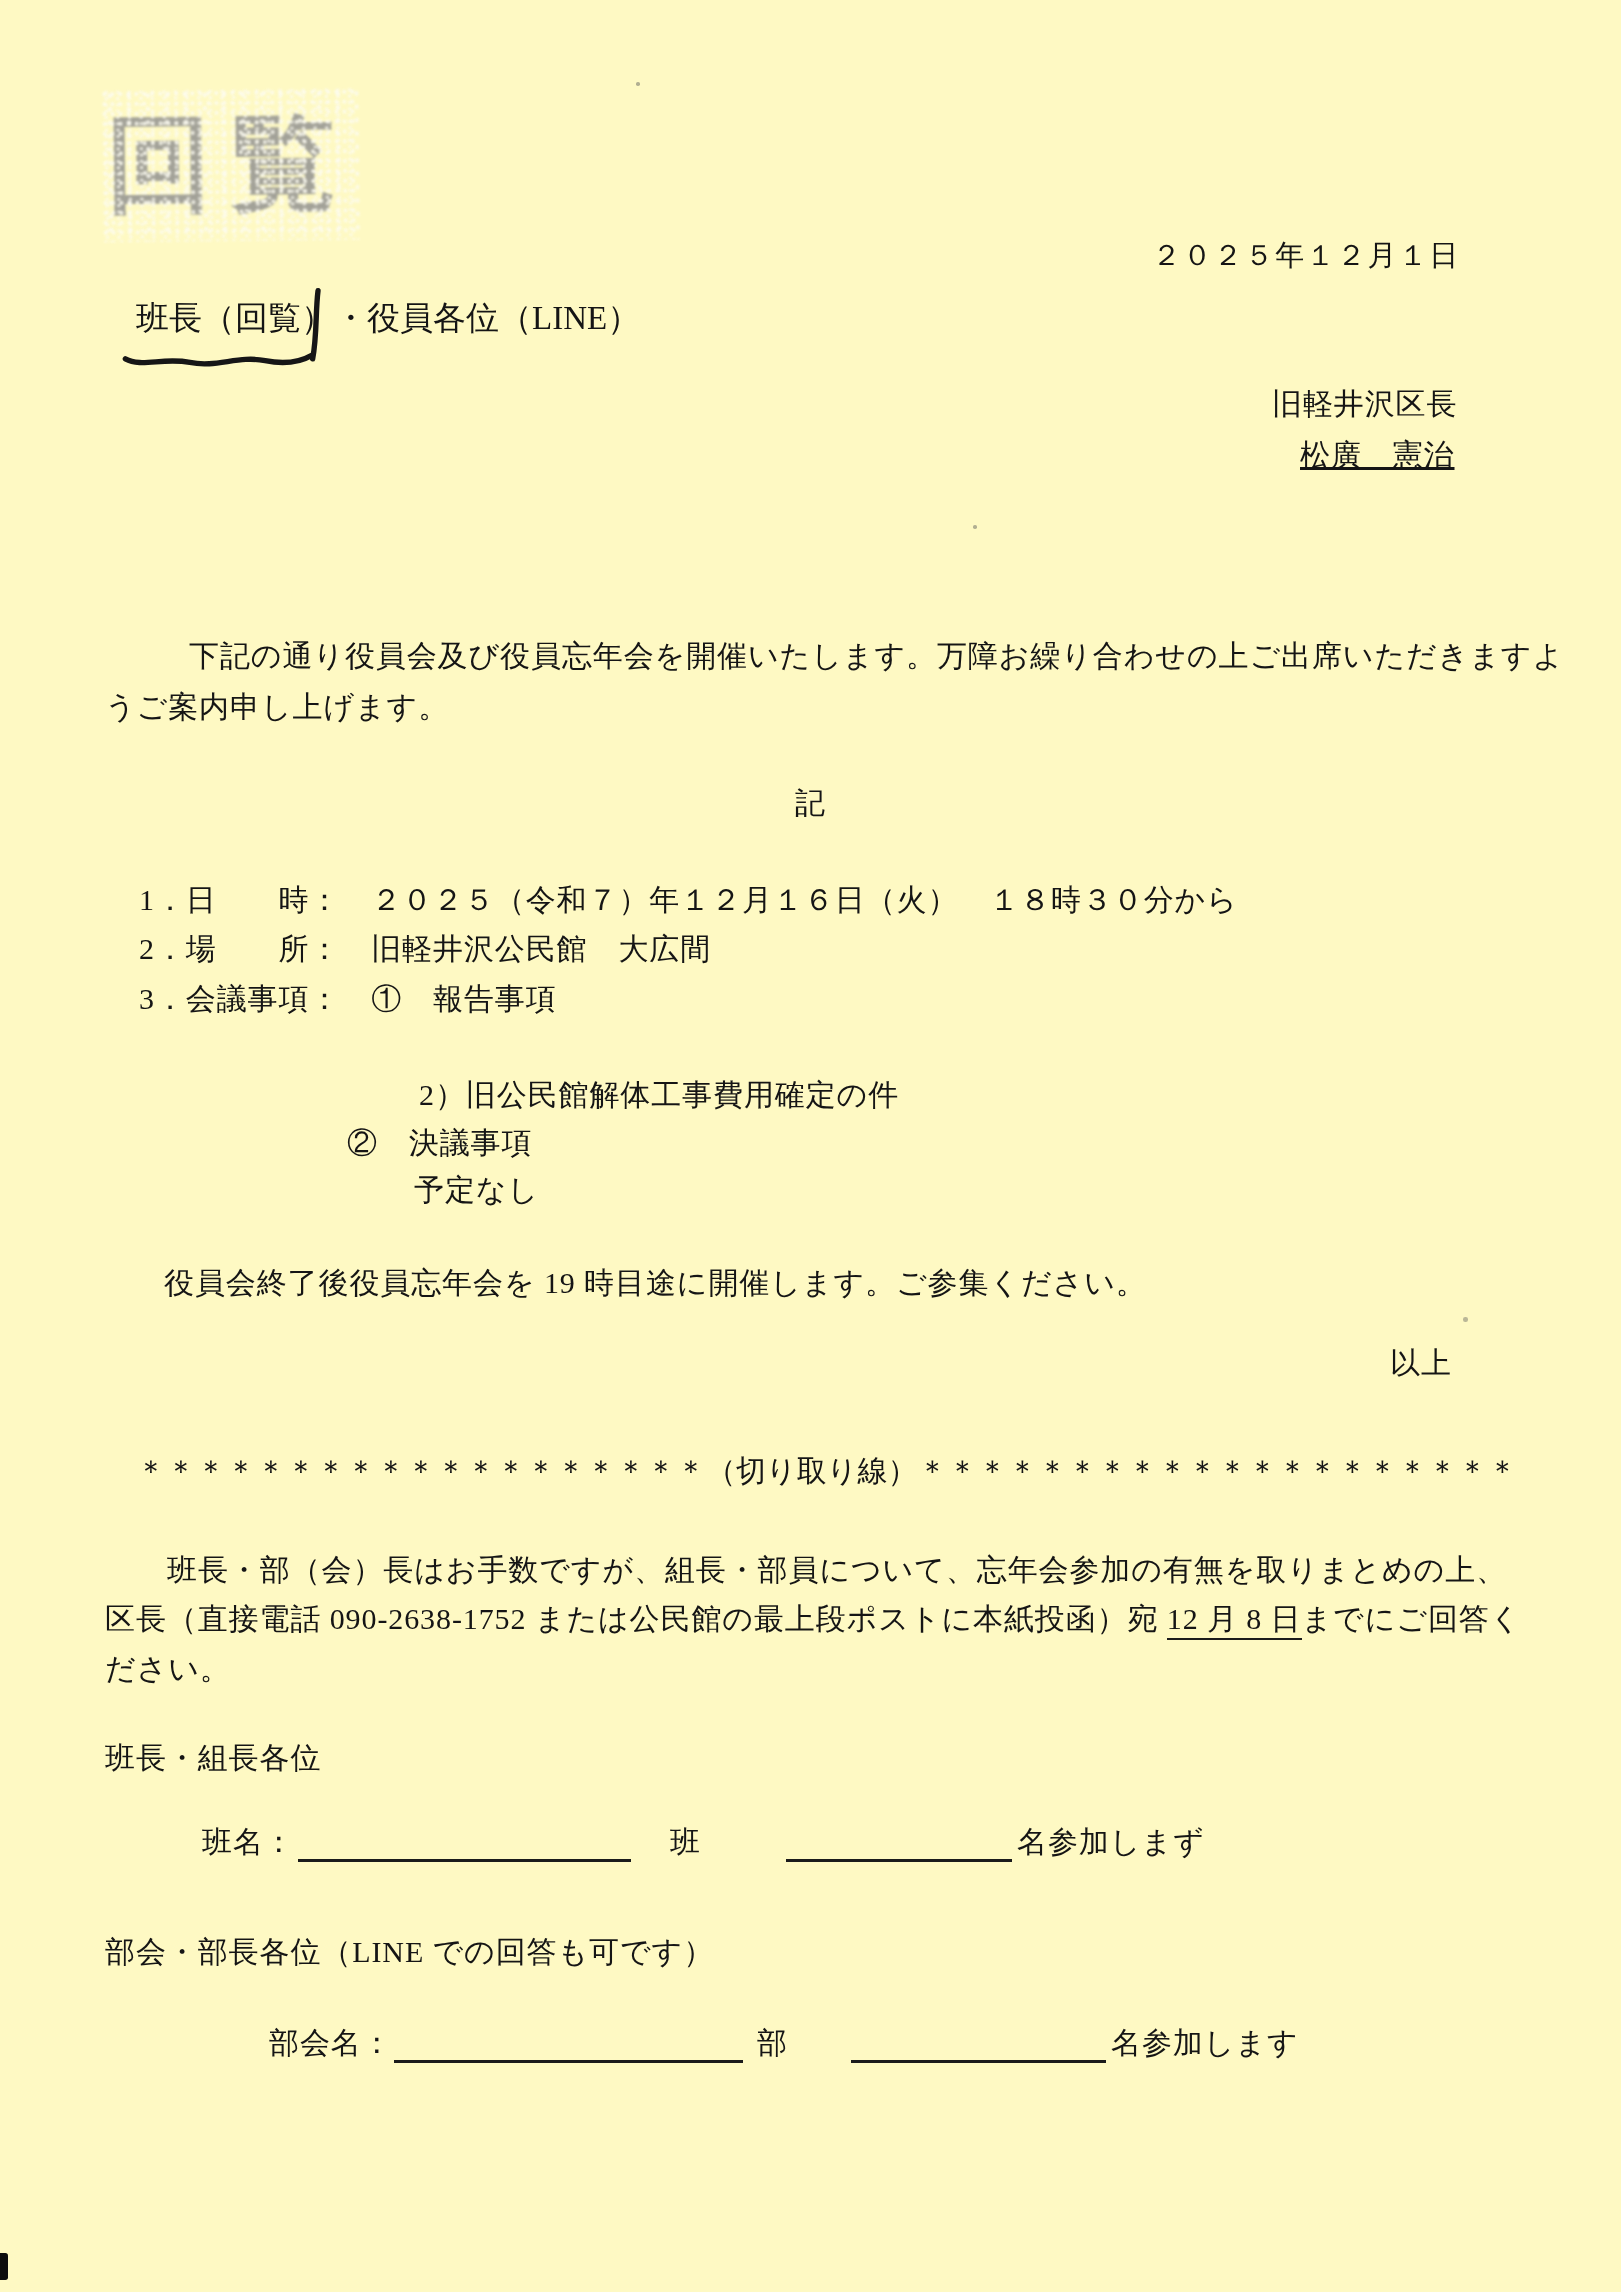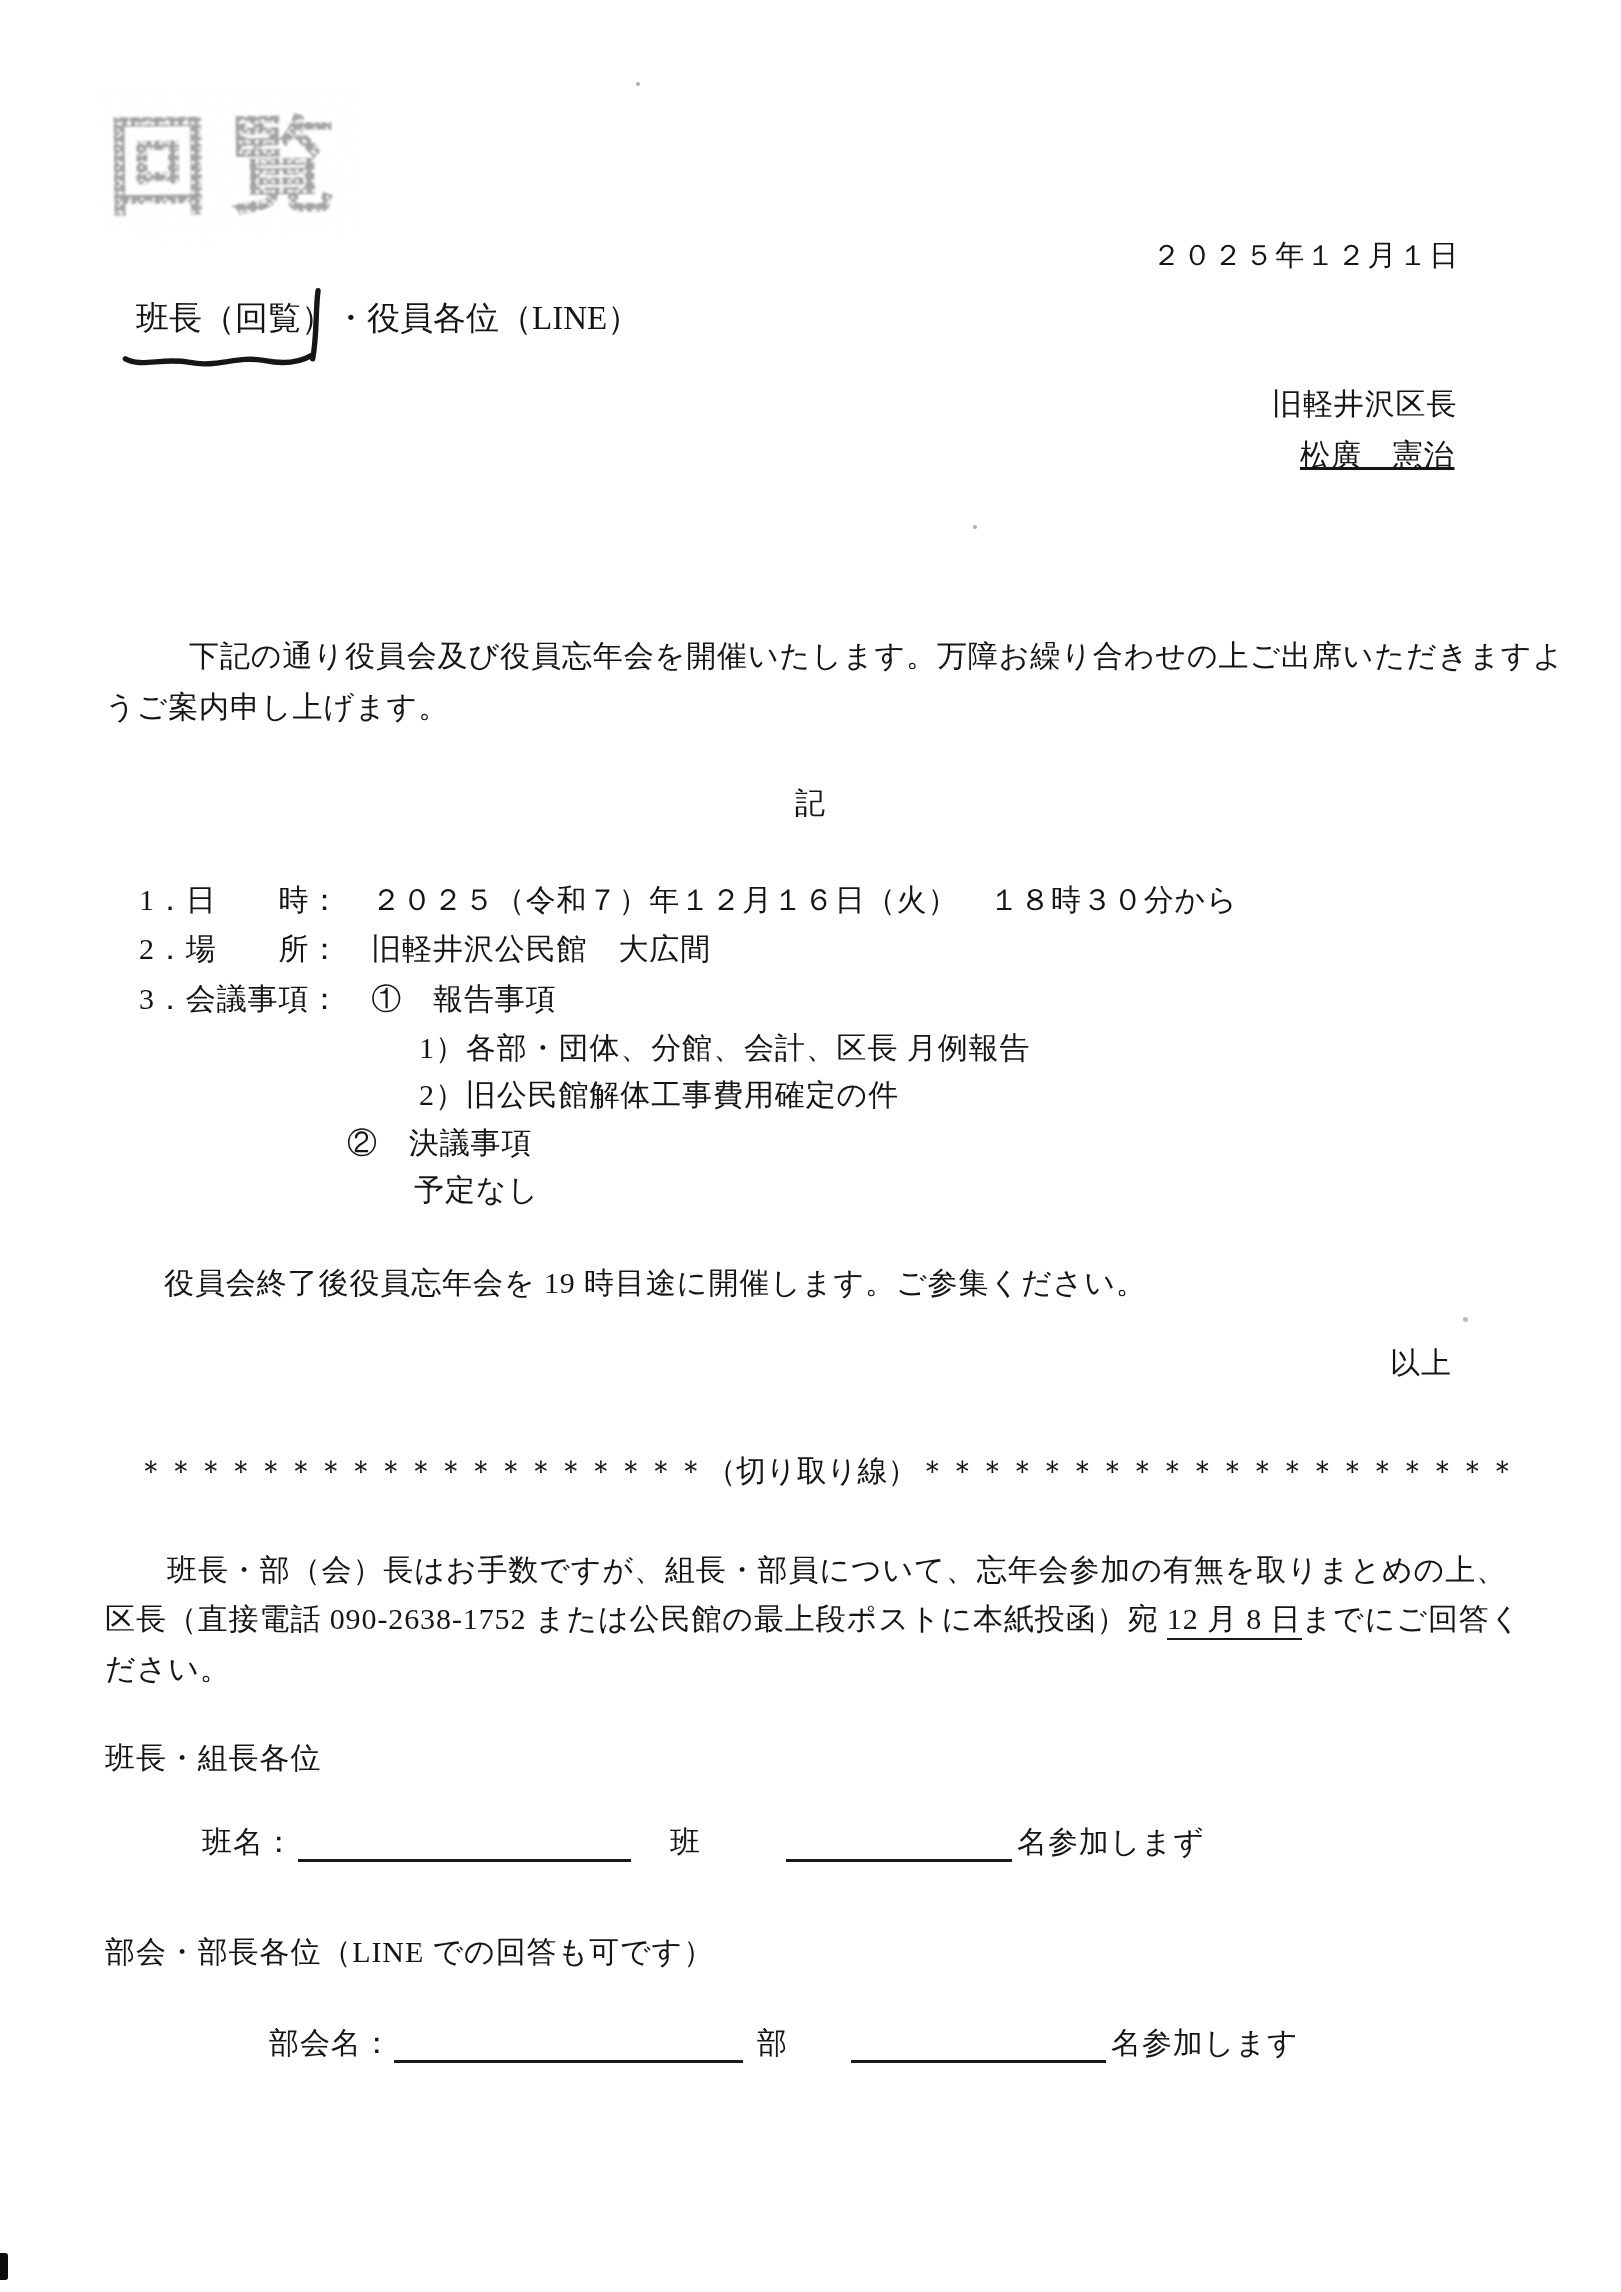--- a/index.html
+++ b/index.html
@@ -1,19 +1,19 @@
 <!DOCTYPE html>
 <html style="font-size:14.3px"><head>
 <meta charset="utf-8">
 <style>
   html,body{margin:0;padding:0;background:#e8e8e6;}
   .page{
     position:relative;
     width:1621px;height:2293px;
-    background:#ffffff;
+    background:#fef9c3;
     overflow:hidden;
     font-family:"Liberation Serif","DejaVu Serif",serif;
     color:#151515;
   }
   .abs{position:absolute;}
   .t{font-size:30px;line-height:1.2;letter-spacing:0.9px;}
 
   
   .stamp{
     left:106px;top:93px;
@@ -106,21 +106,20 @@
 
 
   <div class="abs intro-1 t">下記の通り役員会及び役員忘年会を開催いたします。万障お繰り合わせの上ご出席いただきますよ</div>
   <div class="abs intro-2 t">うご案内申し上げます。</div>
 
   <div class="abs ki t">記</div>
 
   <div class="abs ag1 t">1．日　　時：　２０２５（令和７）年１２月１６日（火）　１８時３０分から</div>
   <div class="abs ag2 t">2．場　　所：　旧軽井沢公民館　大広間</div>
   <div class="abs ag3 t">3．会議事項：　①　報告事項</div>
-  <div class="abs sub1 t">1）各部・団体、分館、会計、区長 月例報告</div>
   <div class="abs sub2 t">2）旧公民館解体工事費用確定の件</div>
   <div class="abs sub3 t">②　決議事項</div>
   <div class="abs sub4 t">予定なし</div>
 
   <div class="abs party-1 t">役員会終了後役員忘年会を 19 時目途に開催します。ご参集ください。</div>
   <div class="abs ijou t">以上</div>
 
   <div class="abs reply-1 t">班長・部（会）長はお手数ですが、組長・部員について、忘年会参加の有無を取りまとめの上、</div>
 
   <div class="abs cutline">

